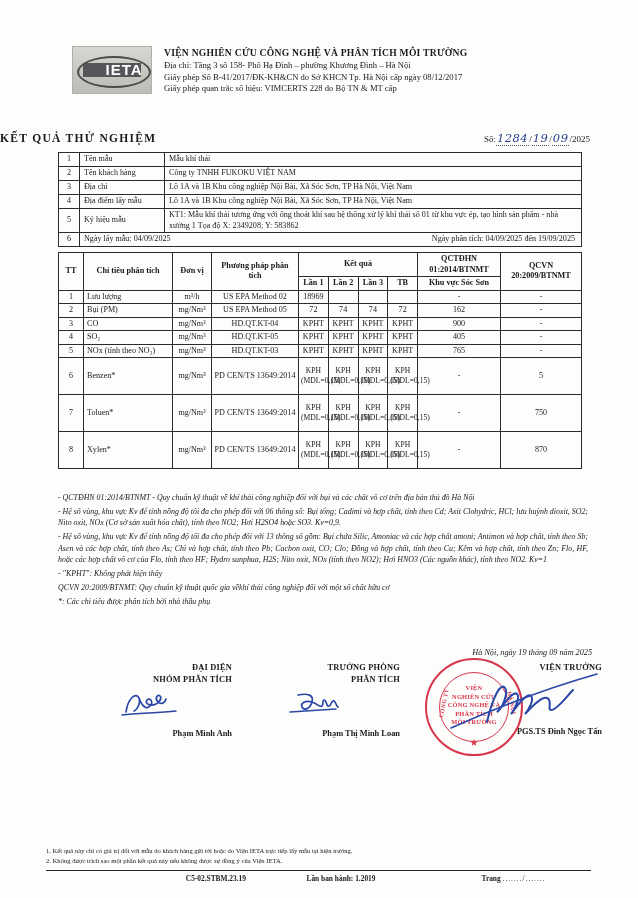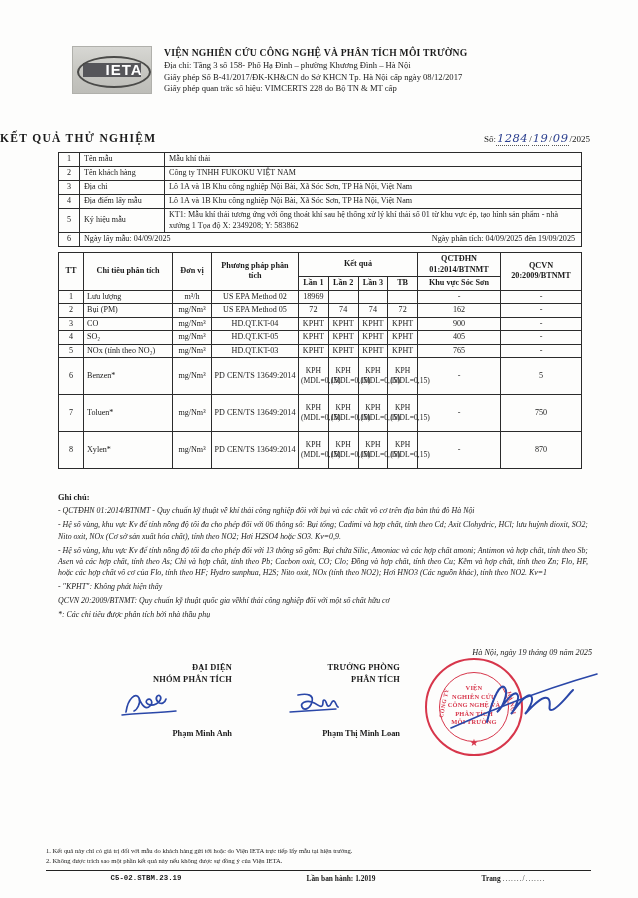--- a/index.html
+++ b/index.html
@@ -278,21 +278,21 @@
   }
   .footer-line {
     position: absolute;
     left: 46px;
     top: 874px;
     width: 545px;
     display: flex;
     font-size: 7.4px;
     font-weight: bold;
   }
-  .footer-line .f1 { width: 200px; text-align: center; font-family: Liberation Mono, monospace; }
+  .footer-line .f1 { width: 200px; text-align: right; }
   .footer-line .f2 { width: 190px; text-align: center; }
   .footer-line .f3 { flex: 1; text-align: center; }
   .footer-line .dots { font-weight: normal; letter-spacing: 1px; }
 </style>
 </head>
 <body>
 
 <div class="page">
 
   <div class="letterhead">
@@ -465,21 +465,20 @@
         <td class="kph-cell">KPH (MDL=0,15)</td>
         <td class="kph-cell">KPH (MDL=0,15)</td>
         <td class="kph-cell">KPH (MDL=0,15)</td>
         <td>-</td>
         <td>870</td>
       </tr>
     </tbody>
   </table>
 
   <div class="notes">
-    <div class="hd">Ghi chú:</div>
     <p>- QCTĐHN 01:2014/BTNMT - Quy chuẩn kỹ thuật về khí thải công nghiệp đối với bụi và các chất vô cơ trên địa bàn thủ đô Hà Nội</p>
     <p>- Hệ số vùng, khu vực Kv để tính nồng độ tối đa cho phép đối với 06 thông số: Bụi tổng; Cadimi và hợp chất, tính theo Cd; Axit Clohydric, HCl; lưu huỳnh dioxit, SO2; Nito oxit, NOx (Cơ sở sản xuất hóa chất), tính theo NO2; Hơi H2SO4 hoặc SO3. Kv=0,9.</p>
     <p>- Hệ số vùng, khu vực Kv để tính nồng độ tối đa cho phép đối với 13 thông số gồm: Bụi chứa Silic, Amoniac và các hợp chất amoni; Antimon và hợp chất, tính theo Sb; Asen và các hợp chất, tính theo As; Chì và hợp chất, tính theo Pb; Cacbon oxit, CO; Clo; Đồng và hợp chất, tính theo Cu; Kẽm và hợp chất, tính theo Zn; Flo, HF, hoặc các hợp chất vô cơ của Flo, tính theo HF; Hydro sunphua, H2S; Nito oxit, NOx (tính theo NO2); Hơi HNO3 (Các nguồn khác), tính theo NO2. Kv=1</p>
     <p>- "KPHT": Không phát hiện thấy</p>
     <p>QCVN 20:2009/BTNMT: Quy chuẩn kỹ thuật quốc gia vềkhí thải công nghiệp đối với một số chất hữu cơ</p>
     <p>*: Các chỉ tiêu được phân tích bởi nhà thầu phụ</p>
   </div>
 
   <div class="sign-area">
 
@@ -498,20 +497,24 @@
     <div class="sign-col" style="left:168px; top:14px; width:160px;">
       <div class="role">TRƯỞNG PHÒNG</div>
       <div class="role">PHÂN TÍCH</div>
       <div class="name">Phạm Thị Minh Loan</div>
     </div>
     <svg class="sig-ink" style="left:214px; top:38px;" width="70" height="34" viewBox="0 0 70 34">
       <path d="M12 9 C22 7, 28 9, 26 16 C24 23, 18 25, 16 21 C14 17, 20 14, 26 16 C32 18, 34 22, 36 20 C38 18, 36 14, 38 14 C41 14, 40 21, 43 20 C46 19, 45 14, 48 15 C50 16, 50 20, 52 21" fill="none" stroke="#2a47a8" stroke-width="1.7" stroke-linecap="round"></path>
       <path d="M4 26 C18 25, 34 24, 50 23" fill="none" stroke="#2a47a8" stroke-width="1.4" stroke-linecap="round"></path>
     </svg>
 
+    <div class="sign-col" style="left:350px; top:14px; width:180px;">
+      <div class="role">VIỆN TRƯỞNG</div>
+      <div class="name" style="margin-top:53px;">PGS.TS Đinh Ngọc Tấn</div>
+    </div>
 
     <div class="stamp">
       <div class="stamp-inner">
         <div>VIỆN</div>
         <div>NGHIÊN CỨU</div>
         <div>CÔNG NGHỆ VÀ</div>
         <div>PHÂN TÍCH</div>
         <div>MÔI TRƯỜNG</div>
       </div>
       <div class="stamp-arc" style="left:2px; top:40px; transform:rotate(-78deg);">CÔNG TY</div>

